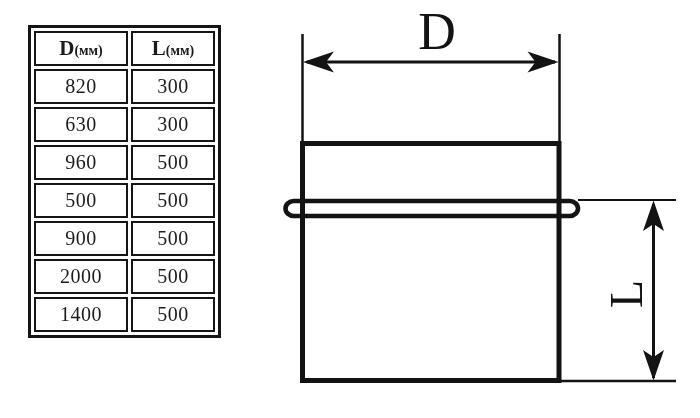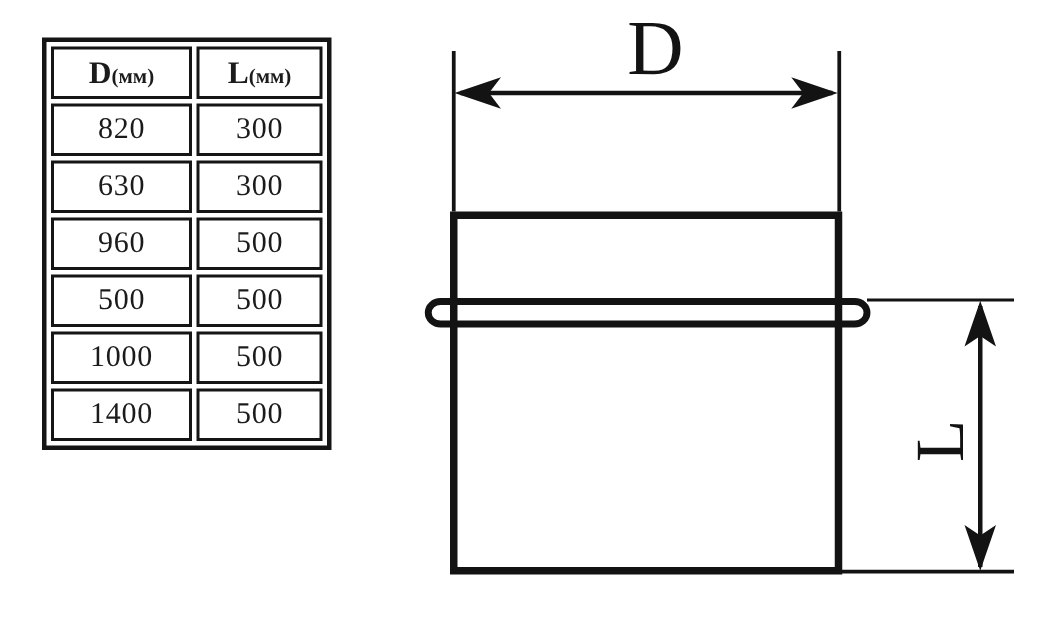--- a/index.html
+++ b/index.html
@@ -64,21 +64,25 @@
       </tr>
       <tr>
         <td>960</td>
         <td>500</td>
       </tr>
       <tr>
         <td>500</td>
         <td>500</td>
       </tr>
       <tr>
-        <td>1000</td>
+        <td>900</td>
+        <td>500</td>
+      </tr>
+      <tr>
+        <td>2000</td>
         <td>500</td>
       </tr>
       <tr>
         <td>1400</td>
         <td>500</td>
       </tr>
     </tbody>
   </table>
 
   <svg class="drawing" viewBox="0 0 700 418" aria-hidden="false">

